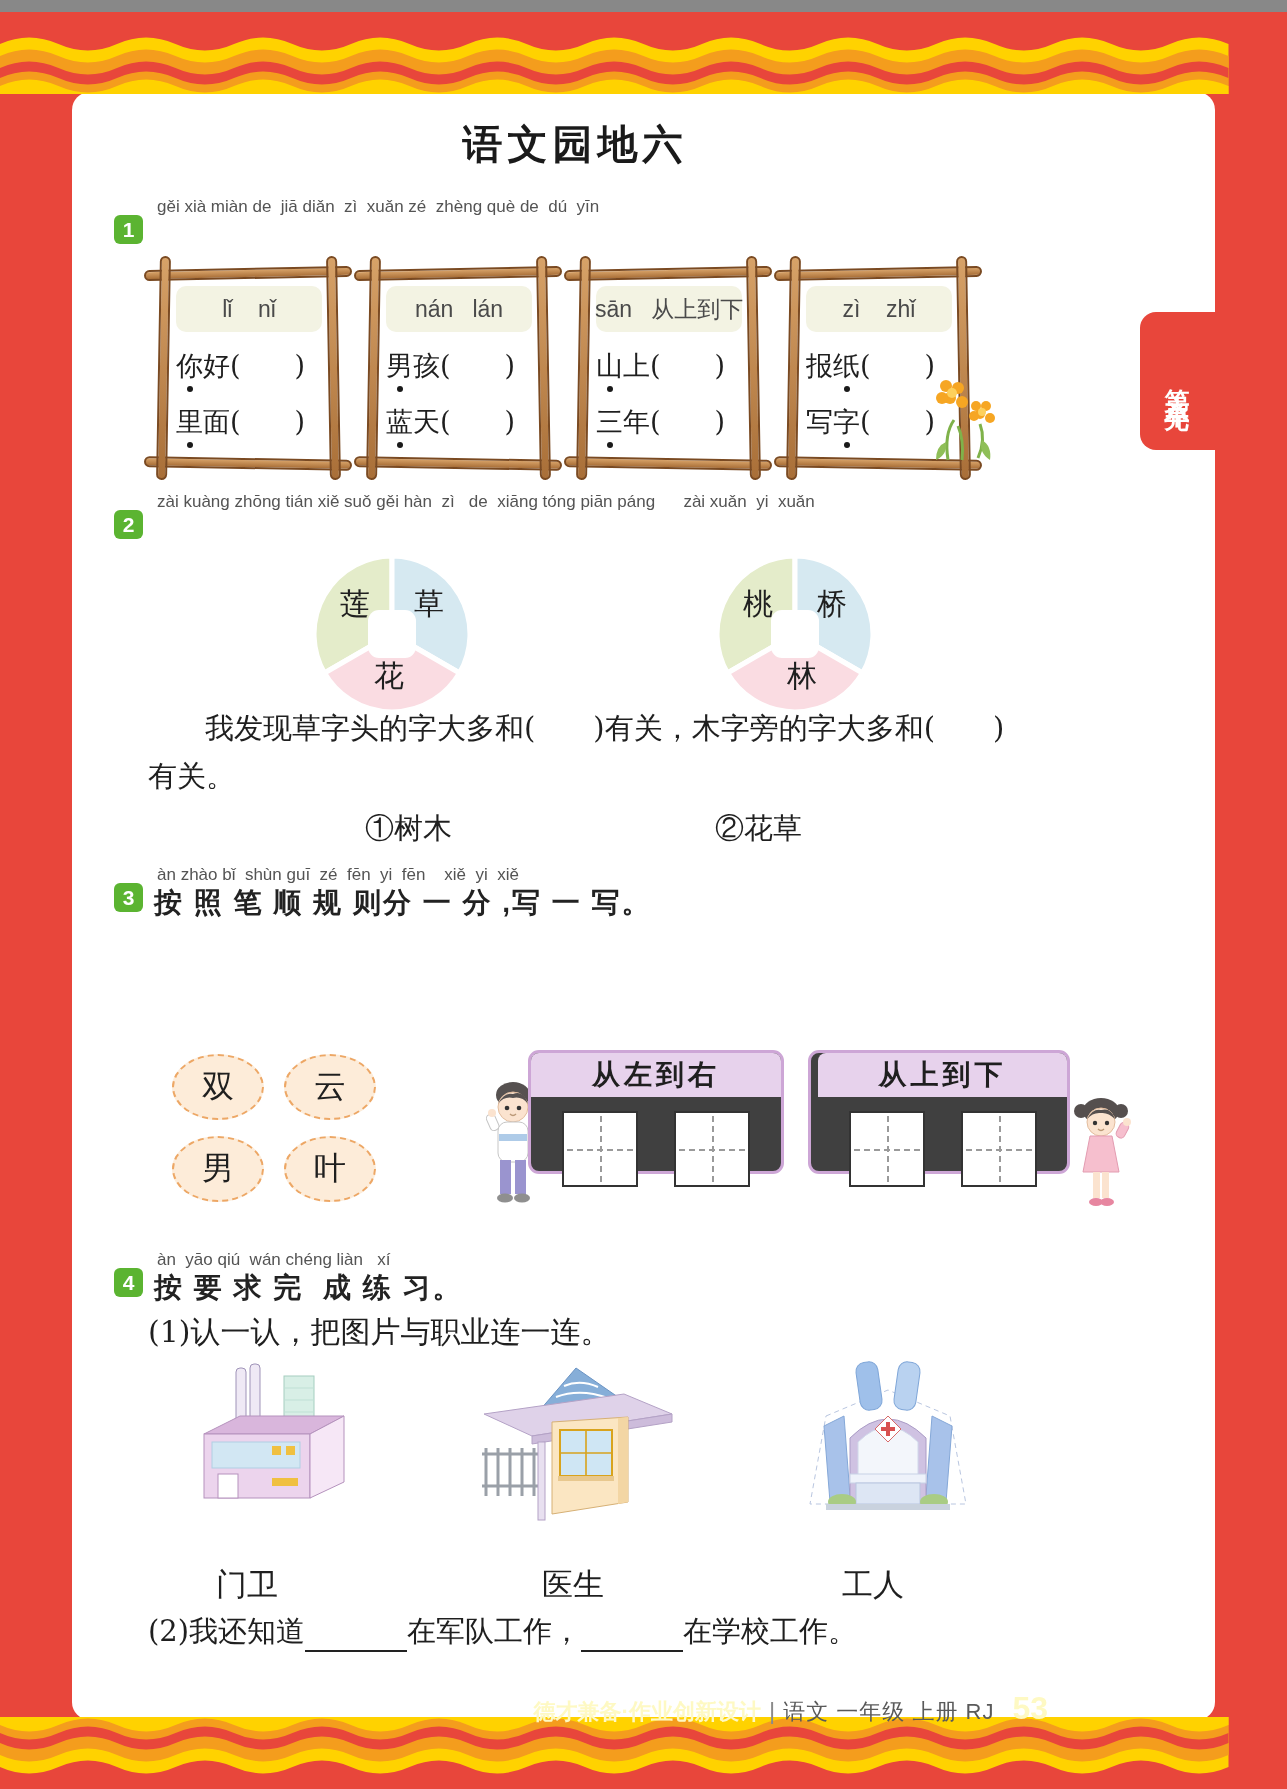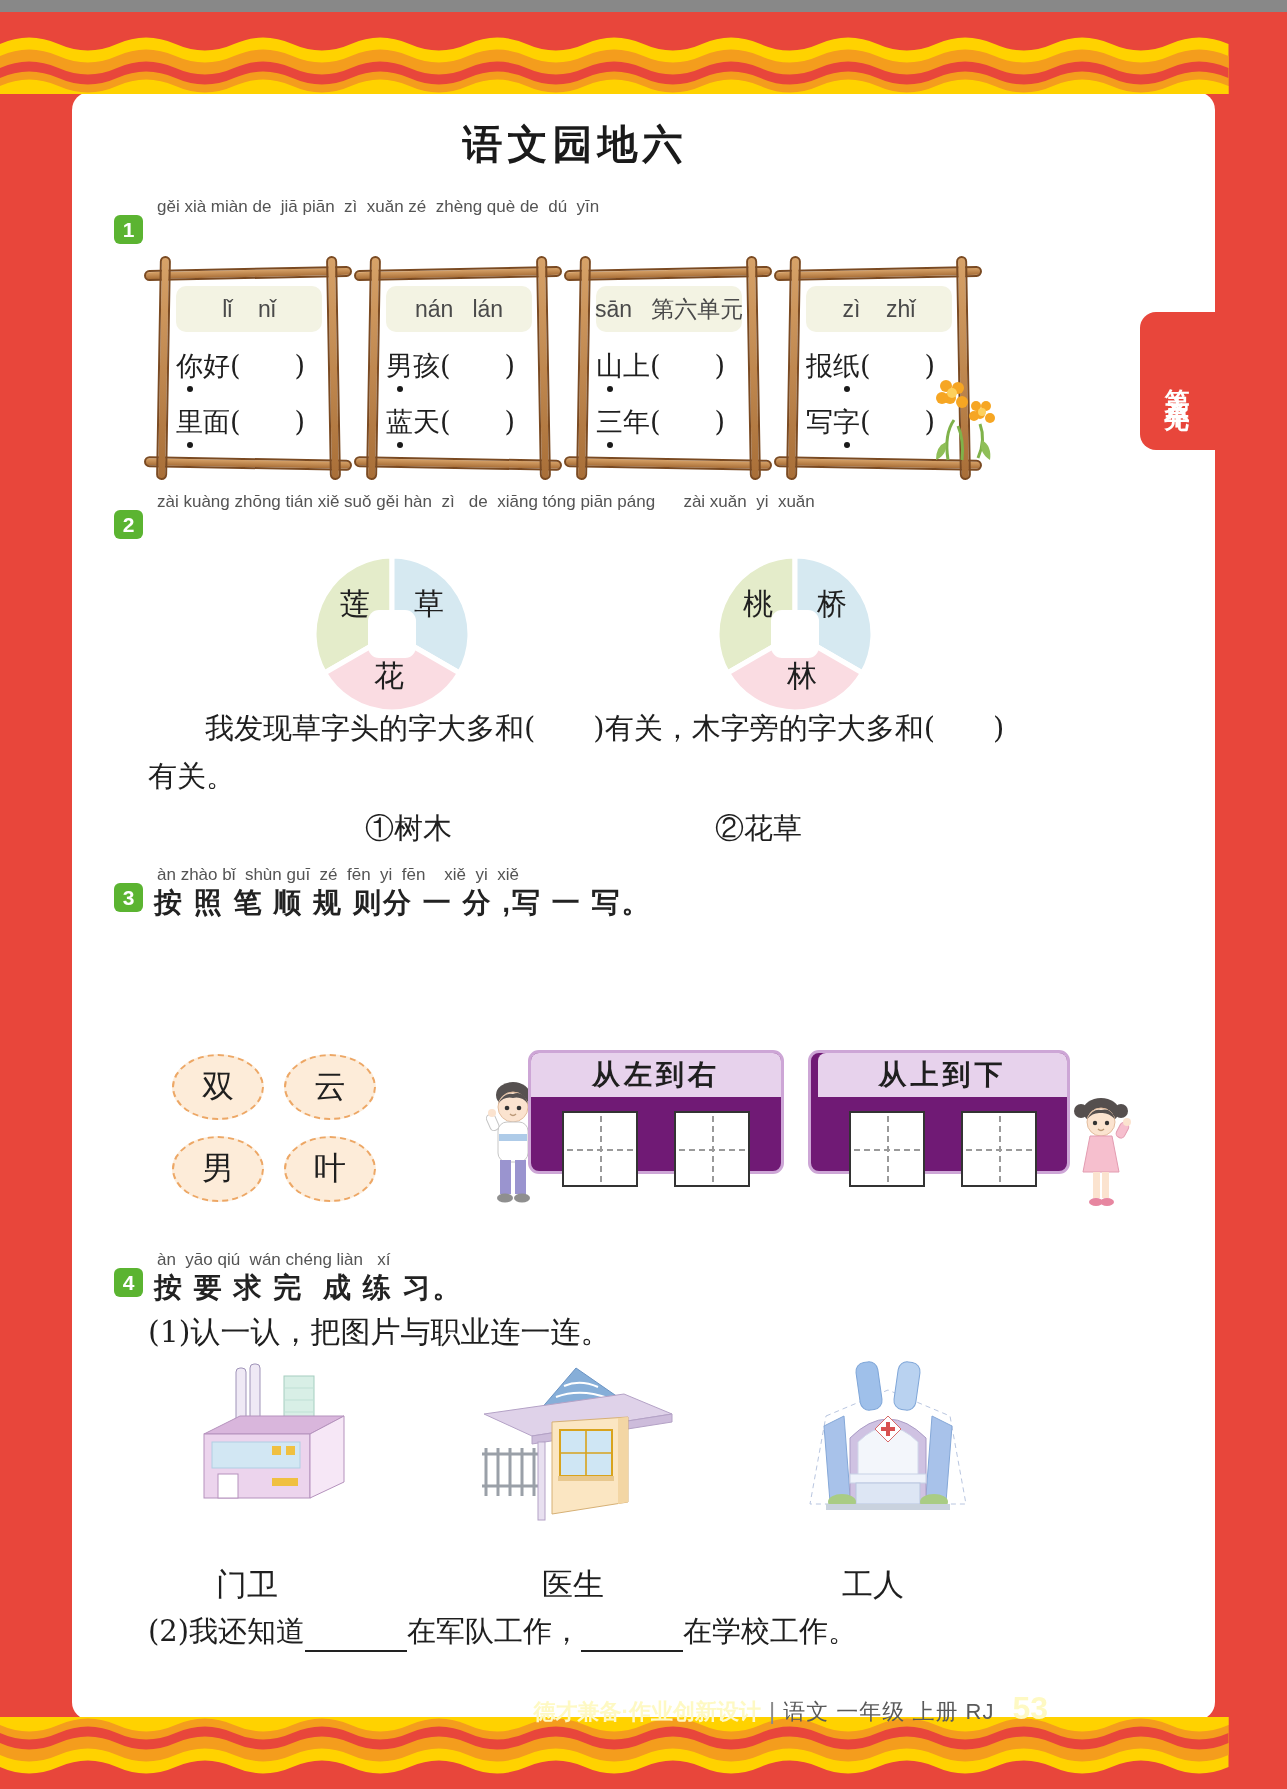--- a/index.html
+++ b/index.html
@@ -50,21 +50,21 @@
   
   .circle3 { width:160px; height:160px; }
   .seg-label { position:absolute; font-size:30px; }
   .seg-label.tl { left:28px; top:30px; } .seg-label.tr { left:102px; top:30px; }
   .seg-label.b { left:62px; top:102px; }
   .finding { font-size:29px; }
   .opt { font-size:29px; }
   
   .oval { width:92px; height:66px; background:#fdecd9; border:2px dashed #eda765;
     border-radius:50%; display:flex; align-items:center; justify-content:center; font-size:32px; }
-  .pbox { background:#701a75; border:3px solid #cda6d6; border-radius:11px; height:124px; }
+  .pbox { background:#404040; border:3px solid #cda6d6; border-radius:11px; height:124px; }
   .pbox-h { height:44px; background:#e7d2ec; border-radius:8px 8px 0 0;
     display:flex; align-items:center; justify-content:center;
     font-size:28px; font-weight:bold; letter-spacing:4px; }
   .pbox-b { display:flex; justify-content:center; gap:36px; padding-top:14px; }
   .tian { width:76px; height:76px; border:2px solid #333; position:relative; background:#fff; }
   .tian::before { content:""; position:absolute; left:50%; top:3px; bottom:3px; border-left:2px dashed #9a9a9a; }
   .tian::after  { content:""; position:absolute; top:50%; left:3px; right:3px; border-top:2px dashed #9a9a9a; }
   
   .sub-line { font-size:30px; }
   .job { font-size:31px; }
@@ -99,21 +99,21 @@
   </svg>
 
   <div class="content-bg"></div>
 
   <div class="side-tab">
     <span>第六单元</span>
   </div>
 
   <div class="el page-title">语文园地六</div>
 
-  <div class="el pinyin-line" style="left:157px; top:185px;">gěi xià miàn de  jiā piān  zì  xuǎn zé  zhèng què de  dú  yīn</div>
+  <div class="el pinyin-line" style="left:157px; top:185px;">gěi xià miàn de  jiā diǎn  zì  xuǎn zé  zhèng què de  dú  yīn</div>
   <div class="el badge" style="left:114px; top:203px;">1</div>
 
   <div class="el wframe" style="left:152px; top:252px;">
     <div class="stick h t"></div>
     <div class="stick h b"></div>
     <div class="stick v l"></div>
     <div class="stick v r"></div>
     <div class="pill">lǐ    nǐ</div>
     <div class="frow r1 kai"><span class="frow-inner"><span>你好(　　)</span><span class="adot p1"></span></span></div>
     <div class="frow r2 kai"><span class="frow-inner"><span>里面(　　)</span><span class="adot p1"></span></span></div>
@@ -127,21 +127,21 @@
     <div class="pill">nán   lán</div>
     <div class="frow r1 kai"><span class="frow-inner"><span>男孩(　　)</span><span class="adot p1"></span></span></div>
     <div class="frow r2 kai"><span class="frow-inner"><span>蓝天(　　)</span><span class="adot p1"></span></span></div>
   </div>
 
   <div class="el wframe" style="left:572px; top:252px;">
     <div class="stick h t"></div>
     <div class="stick h b"></div>
     <div class="stick v l"></div>
     <div class="stick v r"></div>
-    <div class="pill">sān   第六单元</div>
+    <div class="pill">sān   从上到下</div>
     <div class="frow r1 kai"><span class="frow-inner"><span>山上(　　)</span><span class="adot p1"></span></span></div>
     <div class="frow r2 kai"><span class="frow-inner"><span>三年(　　)</span><span class="adot p1"></span></span></div>
   </div>
 
   <div class="el wframe" style="left:782px; top:252px;">
     <div class="stick h t"></div>
     <div class="stick h b"></div>
     <div class="stick v l"></div>
     <div class="stick v r"></div>
     <div class="pill">zì    zhǐ</div>

